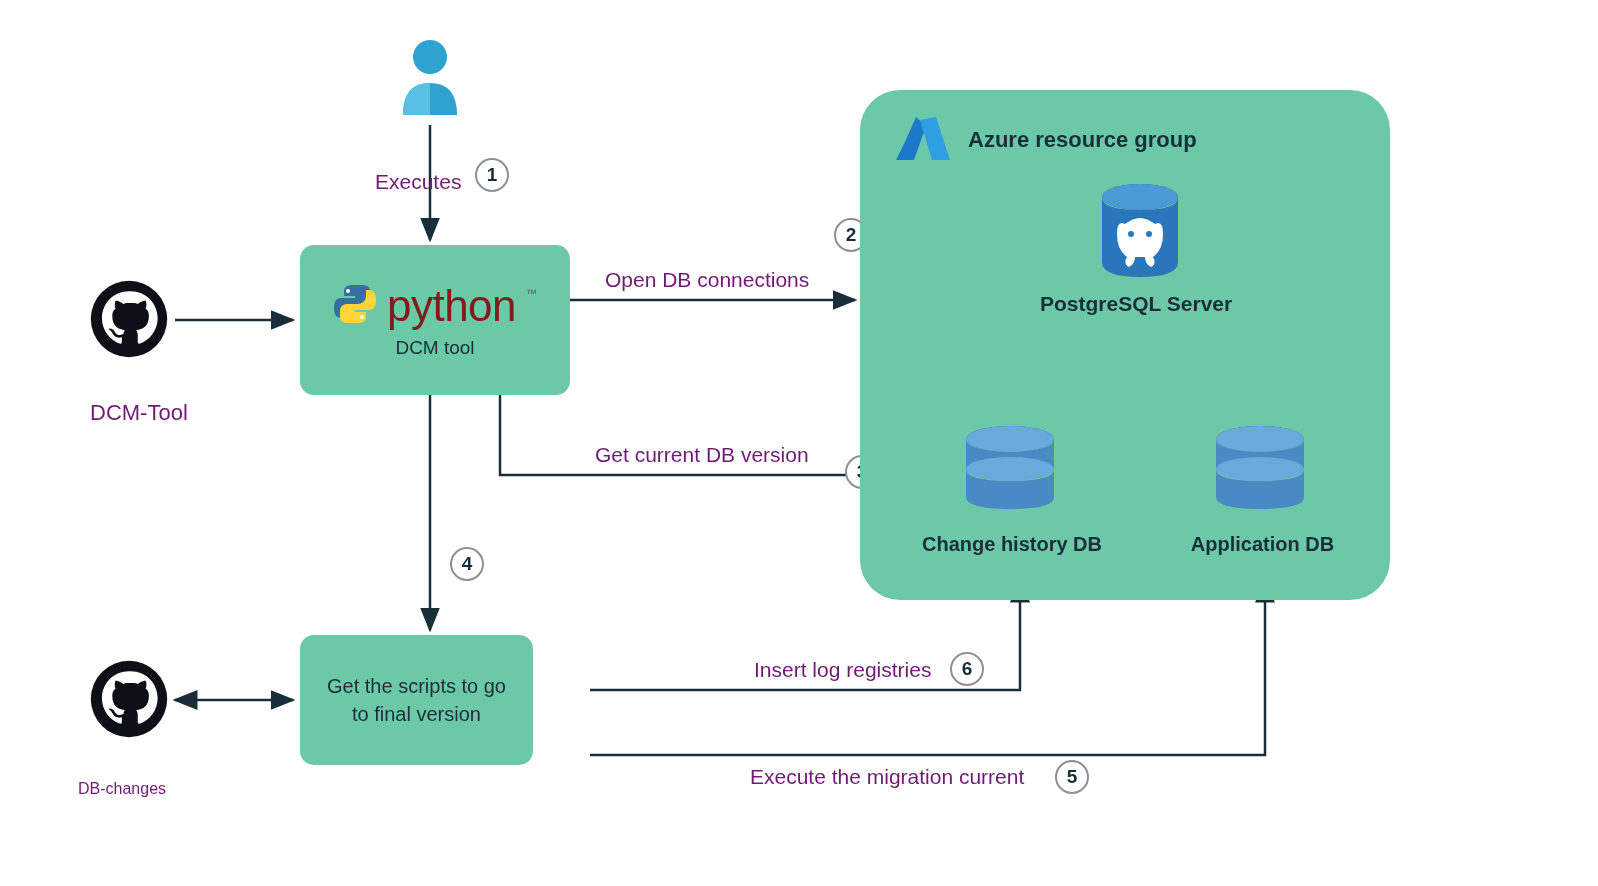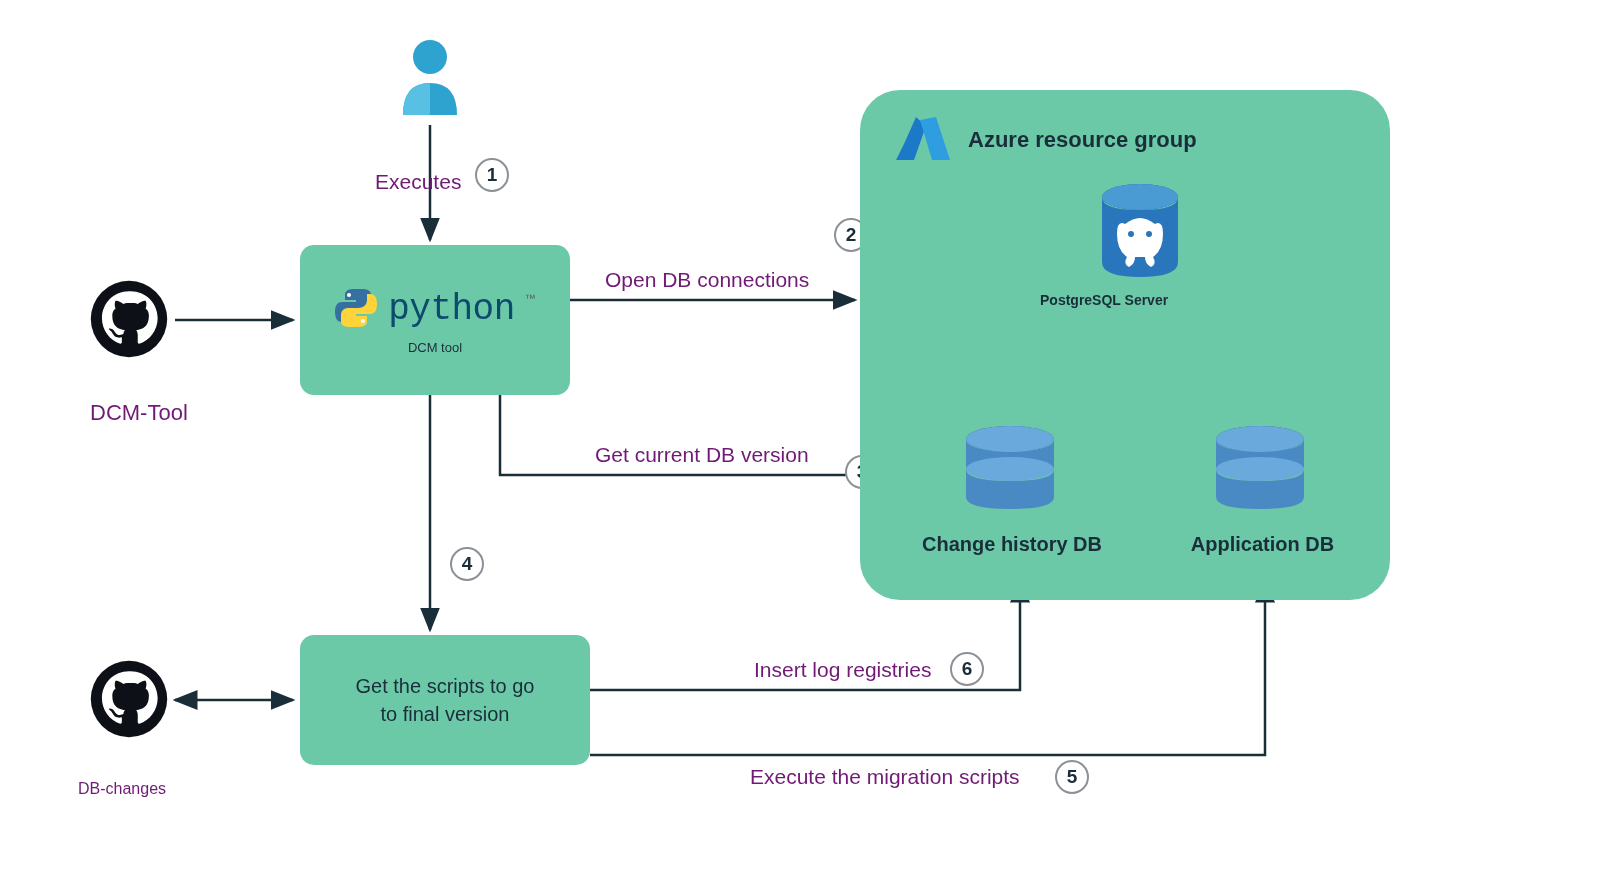--- a/index.html
+++ b/index.html
@@ -48,28 +48,27 @@
     }
     .bold { font-weight: 700; }
     svg.arrow-layer {
       position: absolute;
       top: 0; left: 0;
       width: 1598px; height: 886px;
       pointer-events: none;
     }
     .icon-holder { position: absolute; }
     .python-text {
-      font-size: 36px;
-      color: #0c4a6e;
+      font-size: 44px;
+      color: #7f1d1d;
       font-weight: 300;
       letter-spacing: -0.5px;
-      font-family: Liberation Mono, monospace;
     }
     .sub-label {
-      font-size: 13px;
+      font-size: 19px;
       color: #1a2e3a;
       margin-top: 6px;
     }
     .db-label {
       font-size: 20px;
       font-weight: 700;
       color: #1a2e3a;
       text-align: center;
     }
   </style>
@@ -159,33 +158,33 @@
   </div>
 
 <div class="icon-holder" style="left:90px; top:660px;">
   <svg width="78" height="78" viewBox="0 0 98 98">
     <circle cx="49" cy="49" r="48" fill="#0d1117"></circle>
     <path fill="#ffffff" d="M49 14c-19 0-34 15-34 34 0 15 10 28 23 32 2 0 2-1 2-2v-6c-9 2-11-4-11-4-2-4-4-5-4-5-3-2 0-2 0-2 4 0 6 4 6 4 3 6 9 4 11 3 0-3 1-4 2-5-8-1-16-4-16-18 0-4 1-7 4-9 0-1-2-5 0-10 0 0 3-1 10 4 3-1 6-1 9-1s6 0 9 1c7-5 10-4 10-4 2 5 0 9 0 10 3 2 4 5 4 9 0 14-8 17-16 18 1 1 2 3 2 6v9c0 1 0 2 2 2 13-4 23-17 23-32 0-19-15-34-34-34z"></path>
   </svg>
 </div>
 <div class="label" style="left:78px; top:780px; font-size:16px;">DB-changes</div>
 
-<div class="node-box" style="left:300px; top:635px; width:290px; height:130px;">
+<div class="node-box" style="left:300px; top:635px; width:233px; height:130px;">
   <div style="font-size:20px; text-align:center; line-height:1.4;">
     <div>Get the scripts to go</div>
     <div>to final version</div>
   </div>
 </div>
 
 <div class="label" style="left:754px; top:658px;text-align:center;">Insert log registries</div>
 <div class="step-badge" style="left:950px; top:652px;">
     <span>6</span>
   </div>
 
-<div class="label" style="left:750px; top:765px;">Execute the migration scripts</div>
+<div class="label" style="left:750px; top:765px;">Execute the migration current</div>
 <div class="step-badge" style="left:1055px; top:760px;">
     <span>5</span>
   </div>
 
 <div class="azure-group" style="left:860px; top:90px; width:530px; height:510px;">
 
   <div style="position:absolute; left:36px; top:24px; display:flex; align-items:center; gap:18px;">
     <span>
       <svg width="54" height="48" viewBox="0 0 54 48">
         <path d="M 20 3 L 8 30 L 0 46 L 18 46 L 30 12 Z" fill="#1c79c8"></path>
@@ -201,21 +200,21 @@
         <ellipse cx="45" cy="15" rx="38" ry="13" fill="#1c5f9c"></ellipse>
         <path d="M 7 15 L 7 80 Q 7 95 45 95 Q 83 95 83 80 L 83 15 Q 83 28 45 28 Q 7 28 7 15 Z" fill="#2976bd"></path>
         <ellipse cx="45" cy="15" rx="38" ry="13" fill="#4a9ad4"></ellipse>
 
         <path d="M 30 42 Q 22 38 22 52 Q 22 68 32 75 Q 28 82 34 85 Q 40 82 40 75 L 50 75 Q 50 82 56 85 Q 62 82 58 75 Q 68 68 68 52 Q 68 38 60 42 Q 52 36 45 36 Q 38 36 30 42 Z" fill="#ffffff"></path>
         <circle cx="36" cy="52" r="3" fill="#2976bd"></circle>
         <circle cx="54" cy="52" r="3" fill="#2976bd"></circle>
       </svg>
     </span>
   </div>
-  <div class="bold" style="position:absolute; left:180px; top:202px; font-size:14px;">PostgreSQL Server</div>
+  <div class="bold" style="position:absolute; left:180px; top:202px; font-size:21px;">PostgreSQL Server</div>
 
   <div style="position:absolute; left:100px; top:335px; text-align:center;">
     <span>
       <svg width="100" height="95" viewBox="0 0 100 95">
         <ellipse cx="50" cy="14" rx="44" ry="13" fill="#2c5f95"></ellipse>
         <path d="M 6 14 L 6 42 Q 6 54 50 54 Q 94 54 94 42 L 94 14 Q 94 26 50 26 Q 6 26 6 14" fill="#4a8ac4"></path>
         <ellipse cx="50" cy="14" rx="44" ry="13" fill="#6aa9dc"></ellipse>
         <path d="M 6 44 L 6 72 Q 6 84 50 84 Q 94 84 94 72 L 94 44 Q 94 56 50 56 Q 6 56 6 44" fill="#4a8ac4"></path>
         <ellipse cx="50" cy="44" rx="44" ry="12" fill="#6aa9dc"></ellipse>
       </svg>

